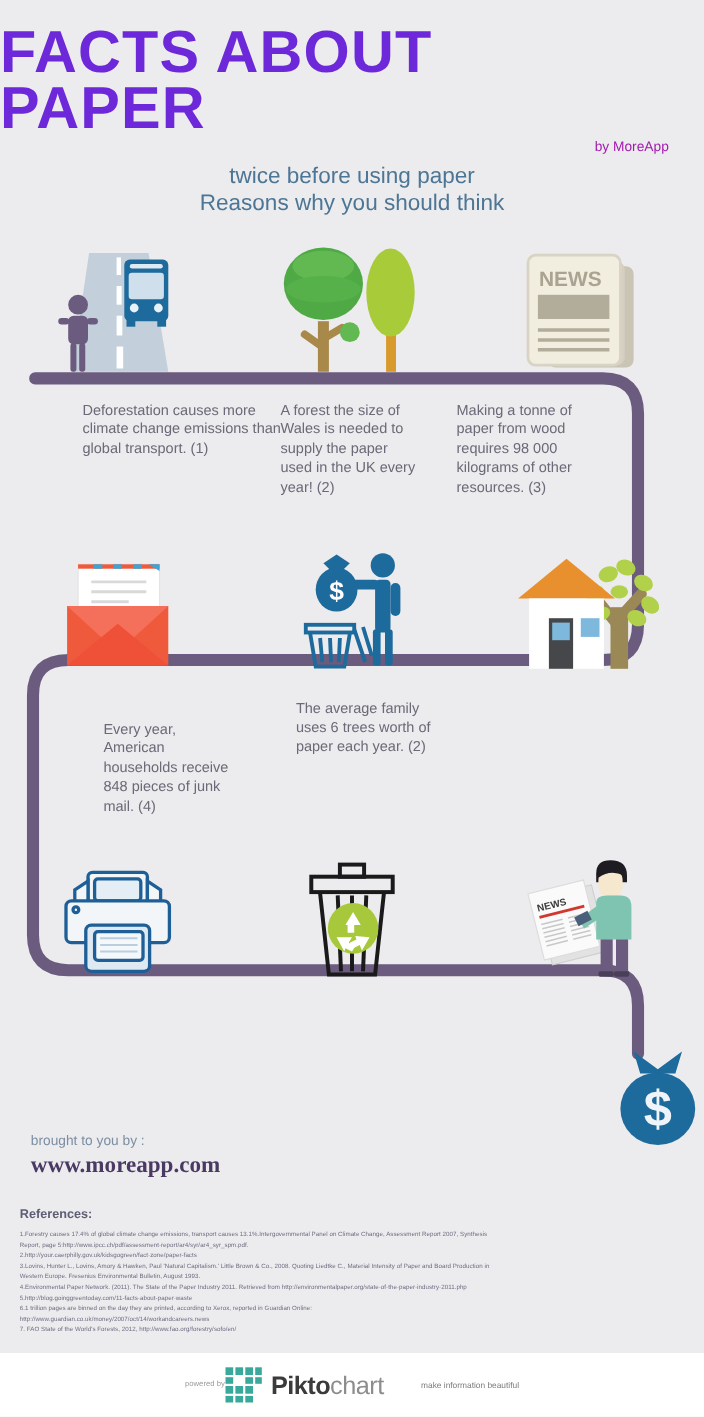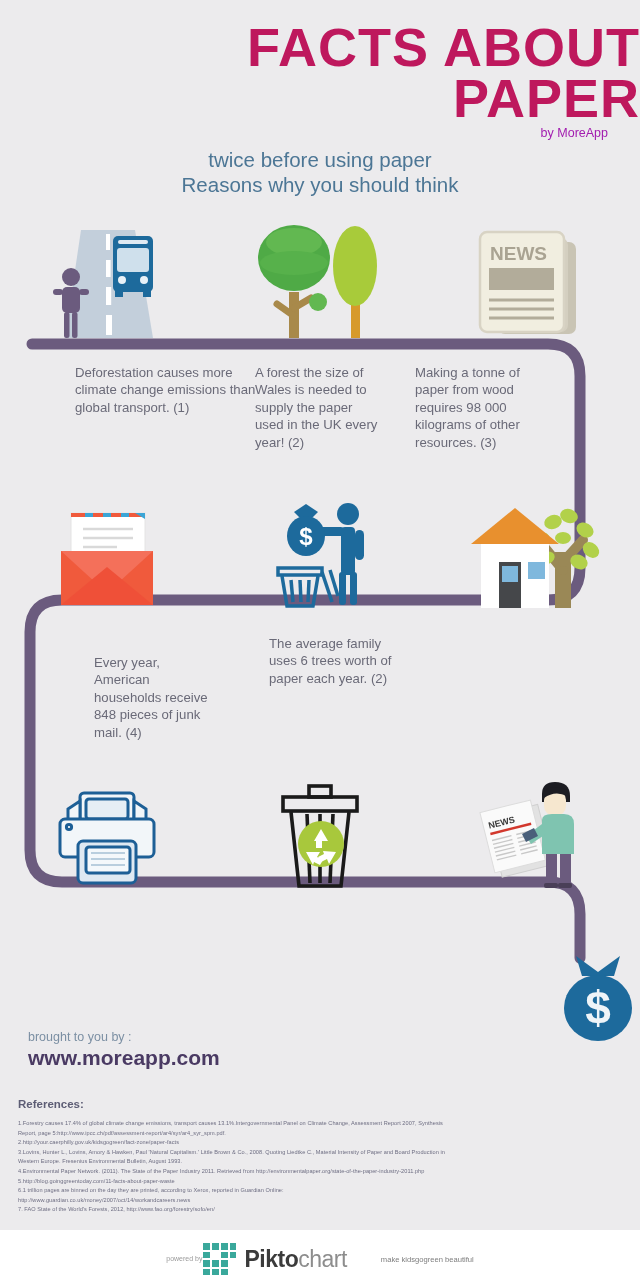--- a/index.html
+++ b/index.html
@@ -8,22 +8,22 @@
     background: #ecebed;
     font-family: "Liberation Sans", sans-serif;
     overflow: hidden;
     position: relative;
   }
   .page { position: relative; width: 640px; height: 1288px; }
 
   
   .header { padding-top: 22px; text-align: center; }
   .title {
-    font-size: 54px; font-weight: bold; color: #be185d;
-    letter-spacing: 1px; line-height: 0.95; text-align: right;
+    font-size: 54px; font-weight: bold; color: #6d28d9;
+    letter-spacing: 1px; line-height: 0.95; text-align: left;
   }
   .title .l2 { display: block; }
   .byline {
     position: absolute; right: 32px; top: 126px;
     font-size: 12.5px; color: #a21caf;
   }
   .subtitle {
     margin-top: 22px; font-size: 20.5px; color: #4c7695;
     line-height: 1.25; text-align: center;
   }
@@ -42,21 +42,21 @@
     font-size: 13.2px; color: #6a6a78; line-height: 1.32;
   }
 
   
   .brought {
     position: absolute; left: 28px; top: 1030px;
     font-size: 12.5px; color: #7b8fa3;
   }
   .moreapp {
     position: absolute; left: 28px; top: 1046px;
-    font-size: 21px; font-weight: bold; color: #4a3a63;
+    font-size: 21px; font-weight: bold; color: #4a3a63; font-family: Liberation Serif, serif;
   }
 
   
   .refs-wrap { position: absolute; left: 0; top: 1098px; width: 551px; }
   .refs-title {
     margin-left: 18px; font-size: 11.5px; font-weight: bold; color: #5d5d75;
   }
   .refs-list {
     margin-left: 18px; margin-top: 9px; width: 614px;
     font-size: 5.6px; color: #6d6d82; line-height: 1.72;
@@ -376,16 +376,16 @@
           <rect x="19" y="18" width="7" height="7"></rect>
           <rect x="1" y="27" width="7" height="6"></rect>
             <rect x="10" y="27" width="7" height="6"></rect>
           <rect x="19" y="27" width="7" height="6"></rect>
         </g>
       </svg>
       <div class="pikto-word">
         <span class="a">Pikto</span><span class="b">chart</span>
       </div>
     </div>
-    <div class="pikto-tag">make kidsgogreen beautiful</div>
+    <div class="pikto-tag">make information beautiful</div>
   </div>
 
 </div>
 
 </body></html>

